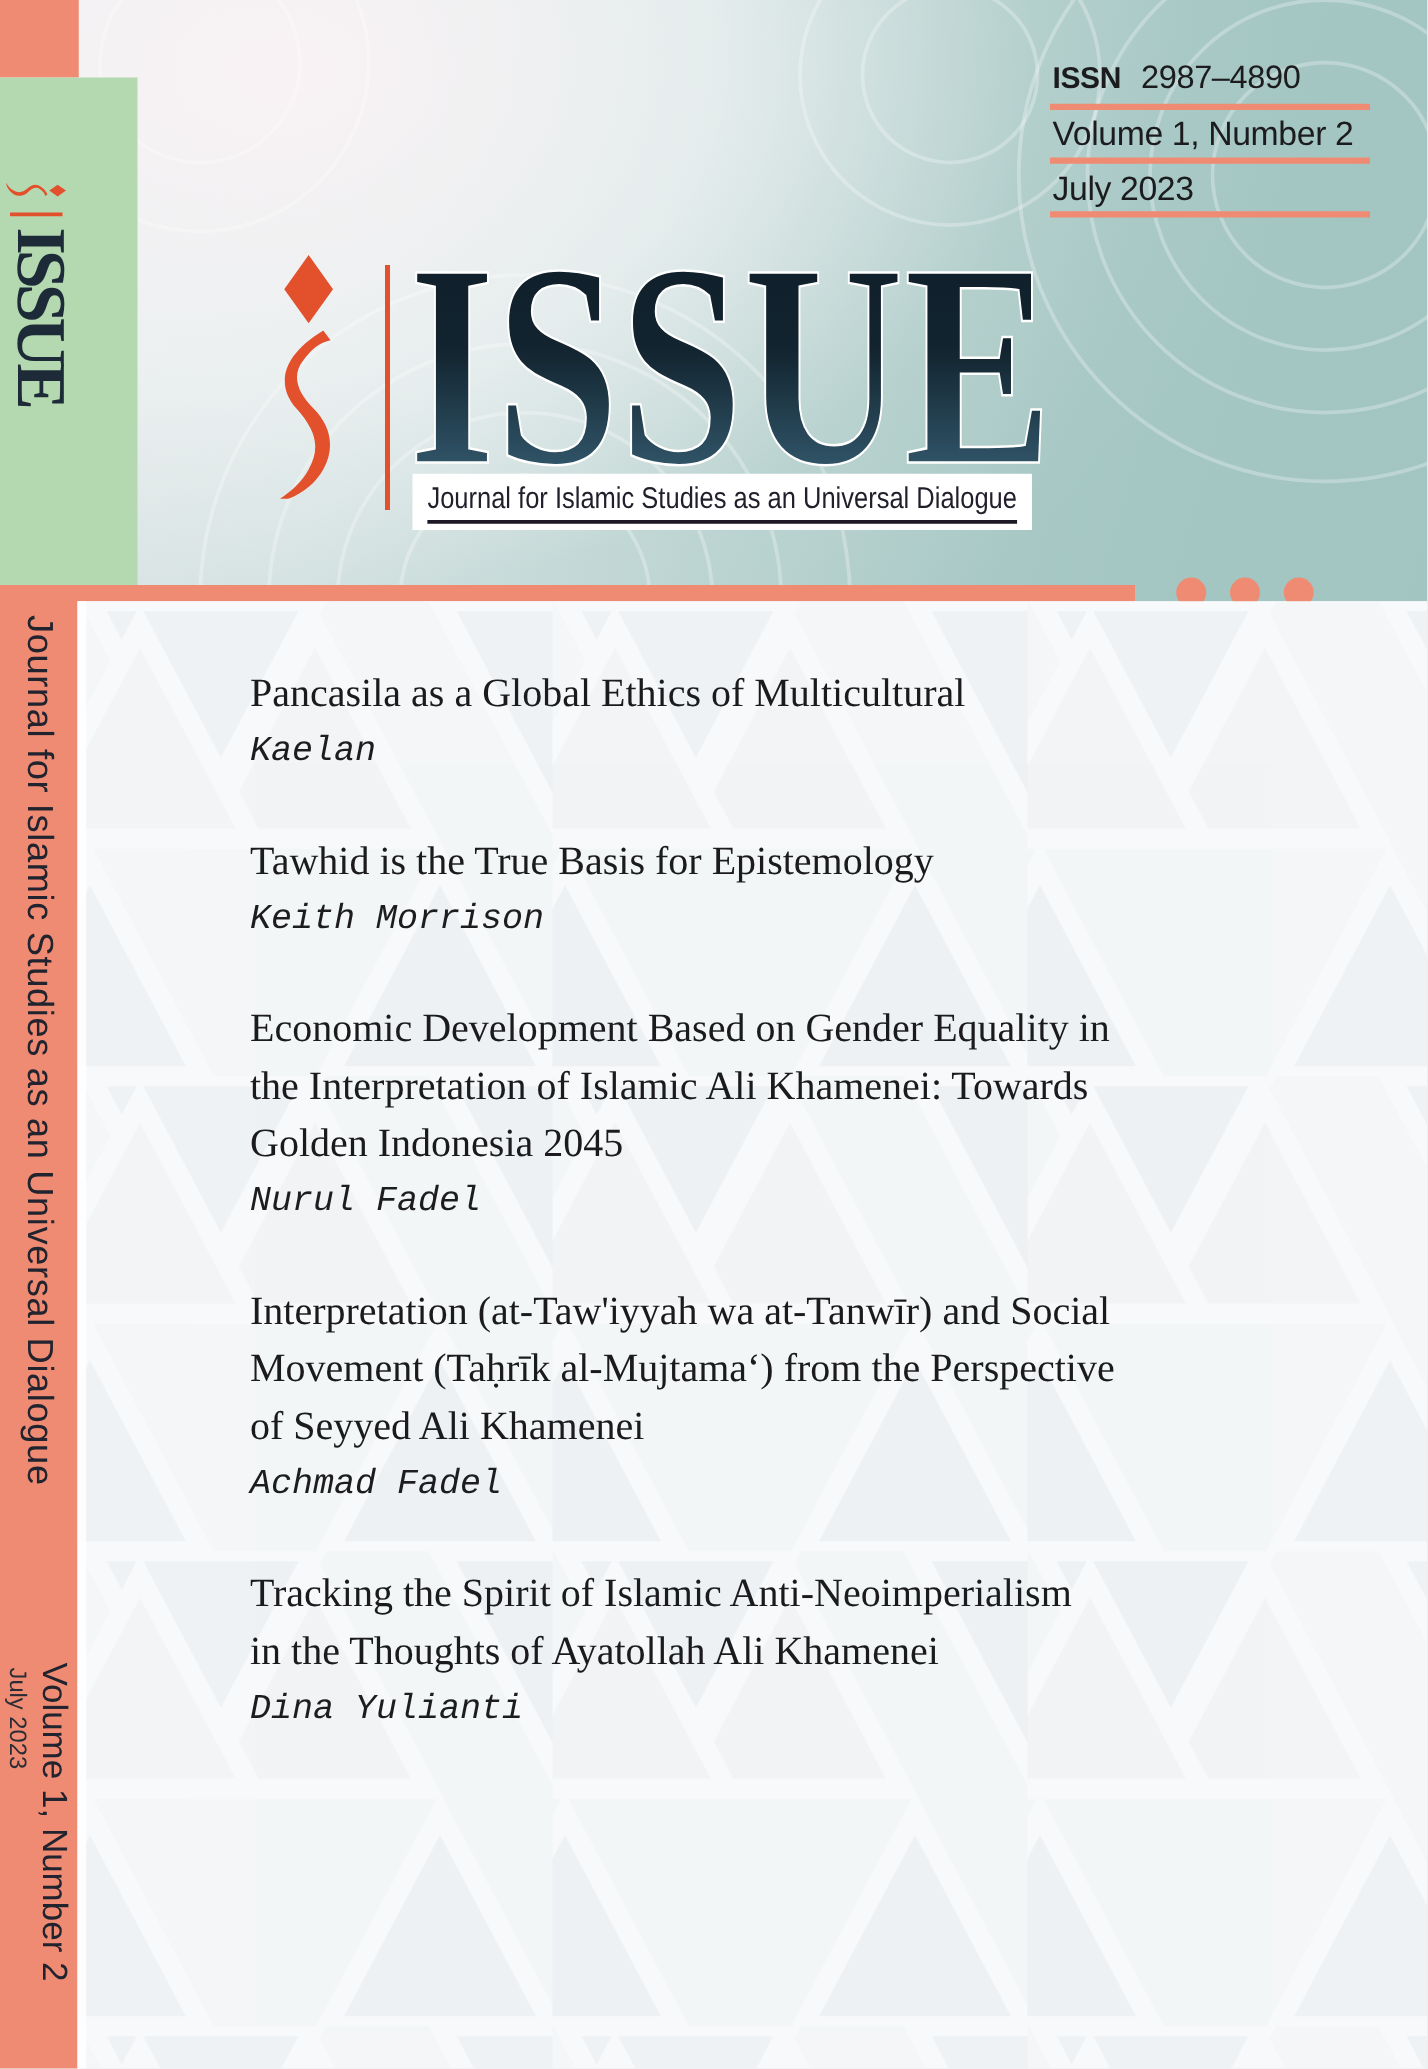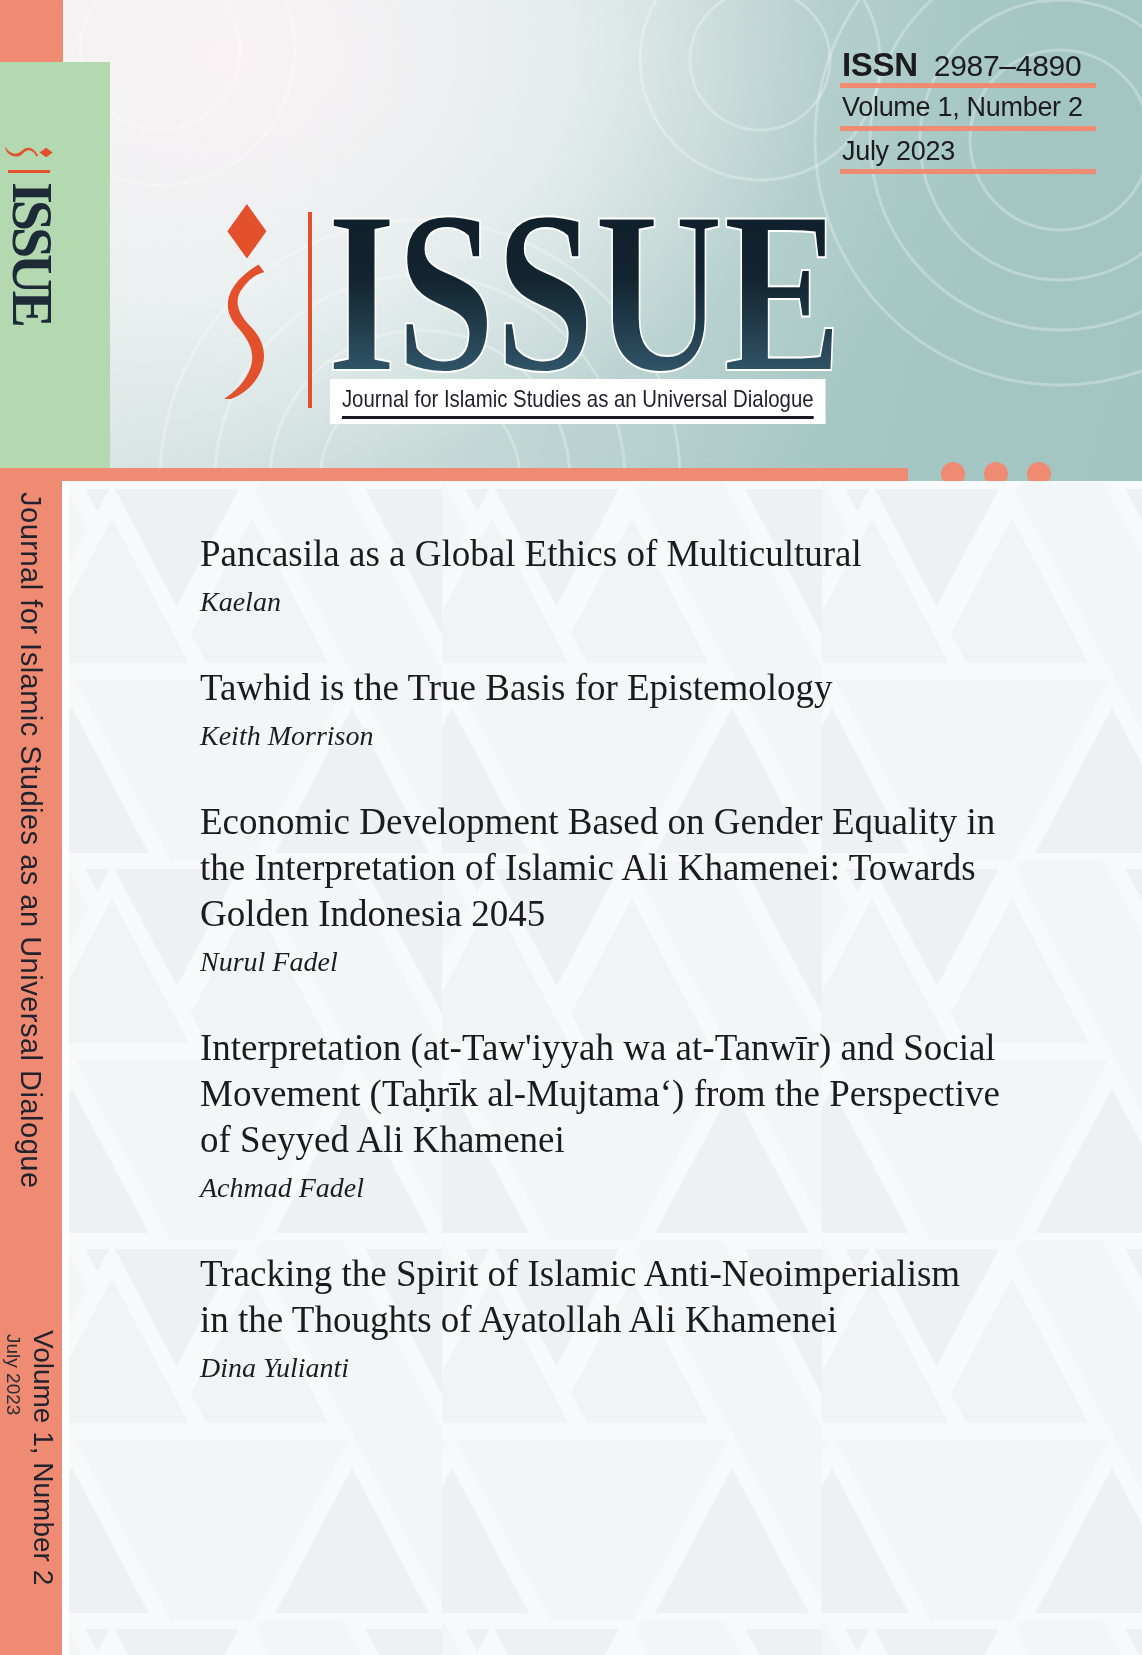--- a/index.html
+++ b/index.html
@@ -25,22 +25,22 @@
     display:flex; align-items:center; gap:9px;
   }
   .mini-logo .word{
     font-family:"Liberation Serif", serif; font-weight:bold; font-size:56px;
     letter-spacing:-4px; color:#1d2a37; line-height:1; padding-bottom:6px;
   }
   .mini-divider{width:3px;height:42px;background:#e2502c;}
   
   .info-line{position:absolute;color:#1c1c1e;letter-spacing:-0.3px;white-space:nowrap;}
   .issn-line{left:842px;top:46px;display:flex;gap:16px;align-items:baseline;}
-  .issn-line .lbl{font-weight:bold;font-size:33px;}
-  .issn-line .val{font-size:30px;}
+  .issn-line .lbl{font-weight:bold;font-size:24px;}
+  .issn-line .val{font-size:26px;}
   .volume-line{left:842px;top:92px;font-size:27px;}
   .date-line{left:842px;top:136px;font-size:27px;}
   .rule{position:absolute;left:840px;width:256px;height:5px;background:#ef8b72;}
   .rule1{top:83px}.rule2{top:126px}.rule3{top:169px}
   
   .mark-big{position:absolute;left:204px;top:204px;width:78px;height:195px;}
   .logo-divider{position:absolute;left:308px;top:212px;width:4px;height:196px;background:#e2502c;}
   .wordmark-svg{position:absolute;left:327px;top:202px;}
   .subtitle-box{
     position:absolute;left:330px;top:379px;background:#ffffff;
@@ -60,26 +60,26 @@
   .v-journal{left:14px;top:492px;font-size:29px;line-height:33px;letter-spacing:0.5px;}
   .v-volume{left:28px;top:1330px;font-size:28px;line-height:31px;}
   .v-july{left:3px;top:1334px;font-size:19px;line-height:21px;color:#2a2c35;}
   
   .body{position:absolute;left:62px;top:481px;width:1080px;height:1174px;background:#f4f6f8;overflow:hidden;}
   .body .edge{position:absolute;left:0;top:0;width:7px;height:100%;background:rgba(255,255,255,0.85);}
   .body svg.geo{position:absolute;left:0;top:0;opacity:0.5;}
   .articles{position:absolute;left:138px;top:50px;}
   .article{margin:0 0 46px 0;}
   .title-line{
-    font-family:"Liberation Serif", serif;font-size:37px;line-height:46px;
+    font-family:"Liberation Serif", serif;font-size:32px;line-height:46px;
     color:#1b1b1d;white-space:nowrap;
   }
   .title-line .it{}
   .article-author{
-    font-family:Liberation Serif, serif;font-style:italic;font-size:28px;
+    font-family:Liberation Mono, monospace;font-style:italic;font-size:28px;
     line-height:34px;color:#1d1d20;margin:8px 0 0 0;
   }
 </style>
 </head>
 <body>
 
 <div id="cover">
 
   <div class="header">
     <svg class="contours" width="1142" height="481">

